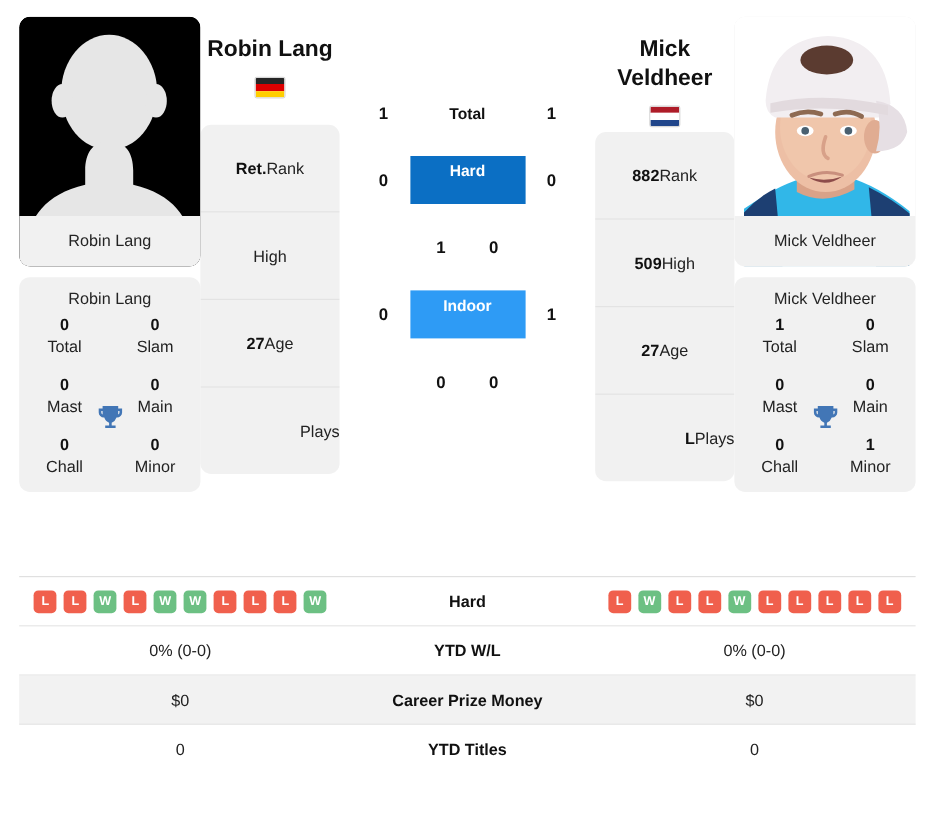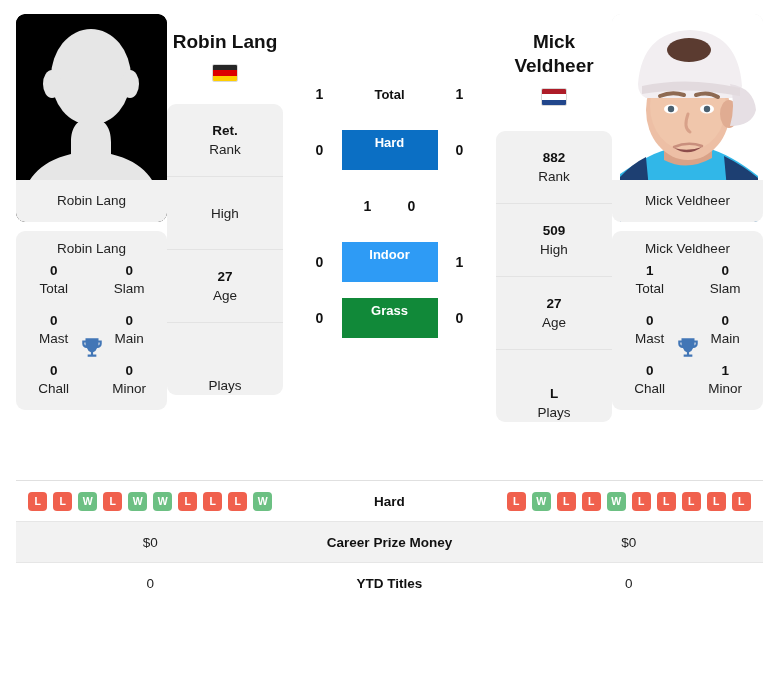--- a/index.html
+++ b/index.html
@@ -125,21 +125,21 @@
   .flag .band { height: 33.333%; }
 
   .info-card {
     background: #f1f1f1;
     border-radius: 9px;
     overflow: hidden;
   }
   .info-cell {
     height: 72px;
     display: flex;
-    flex-direction: column;
+    flex-direction: row;
     align-items: center;
     justify-content: center;
     border-bottom: 1px solid #e3e3e3;
   }
   .info-cell:last-child { border-bottom: none; justify-content: flex-end; }
   .info-cell .v {
     font-size: 13.5px;
     font-weight: bold;
     color: #111;
     line-height: 19px;
@@ -329,35 +329,34 @@
         <div class="score-num">1</div>
         <div class="score-num">0</div>
       </div>
       <div class="score-row">
         <div class="score-num">0</div>
         <div class="surface-pill" style="background: rgb(46, 155, 245);">Indoor</div>
         <div class="score-num">1</div>
       </div>
       <div class="score-row">
         <div class="score-num">0</div>
-        <div class="surface-pill" style="background: rgb(17, 137, 57);">Grass</div>
         <div class="score-num">0</div>
       </div>
     </div>
 
     <div class="info-col">
       <div class="info-head">
         <div class="pname">Mick Veldheer</div>
         <div class="flag">
           <div class="band" style="background:#ae1c28"></div>
           <div class="band" style="background:#ffffff"></div>
           <div class="band" style="background:#21468b"></div>
         </div>
       </div>
-      <div class="info-card" style="margin-top:25px">
+      <div class="info-card" style="margin-top:4px">
         <div class="info-cell">
           <div class="v">882</div>
           <div class="k">Rank</div>
         </div>
         <div class="info-cell">
           <div class="v">509</div>
           <div class="k">High</div>
         </div>
         <div class="info-cell">
           <div class="v">27</div>
@@ -471,20 +470,25 @@
               <div class="form-badge badge-L">L</div>
               <div class="form-badge badge-L">L</div>
               <div class="form-badge badge-W">W</div>
               <div class="form-badge badge-L">L</div>
               <div class="form-badge badge-L">L</div>
               <div class="form-badge badge-L">L</div>
               <div class="form-badge badge-L">L</div>
               <div class="form-badge badge-L">L</div>
             </div>
         </td>
+      </tr>
+      <tr>
+        <td>0% (0-0)</td>
+        <td class="mid">YTD W/L</td>
+        <td>0% (0-0)</td>
       </tr>
       <tr class="alt">
         <td>$0</td>
         <td class="mid">Career Prize Money</td>
         <td>$0</td>
       </tr>
       <tr>
         <td>0</td>
         <td class="mid">YTD Titles</td>
         <td>0</td>

